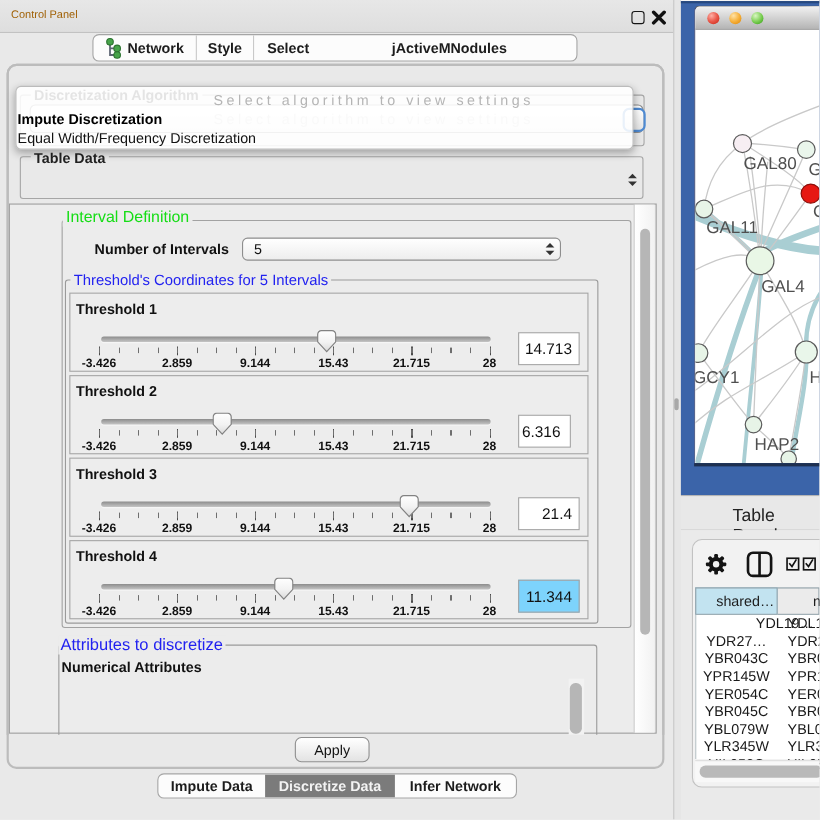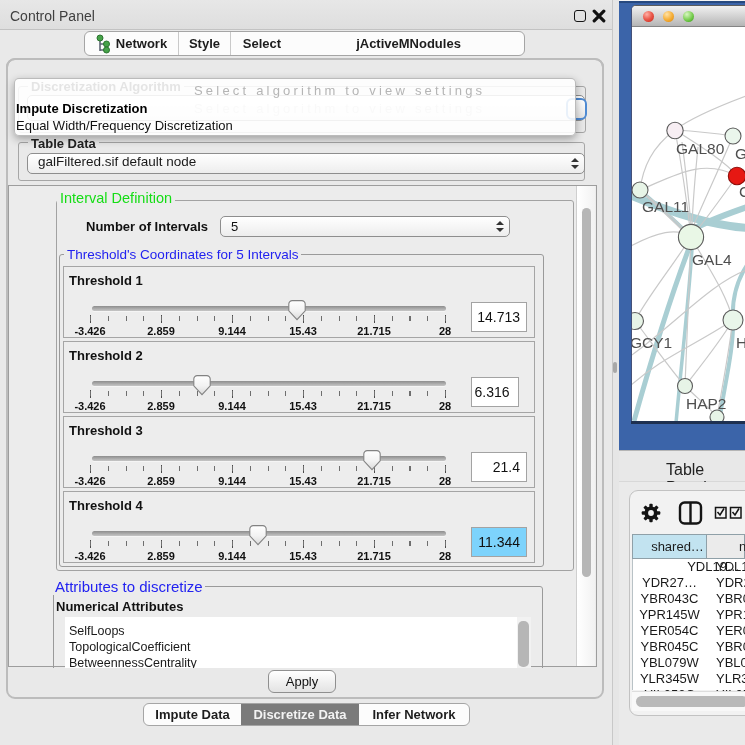--- a/index.html
+++ b/index.html
@@ -6,21 +6,21 @@
   html,body { width:745px; height:745px; overflow:hidden; }
   body { font-family:"Liberation Sans", sans-serif; }
   #root { position:relative; transform:translateZ(0); will-change:transform; width:745px; height:745px; background:#e9e9e9; overflow:hidden; }
   .a { position:absolute; }
 </style>
 </head>
 <body>
 <div id="root">
 
   <div class="a" style="left:0;top:0;width:616px;height:30px;background:linear-gradient(#e7e7e7,#dedede);border-bottom:1px solid #c2c2c2;"></div>
-  <div class="a" style="left:10px;top:8px;font-size:14px;color:#404040;">Control Panel</div>
+  <div class="a" style="left:10px;top:8px;font-size:10px;color:#a16207;">Control Panel</div>
   <div class="a" style="left:574px;top:10px;width:12px;height:12px;border:1.7px solid #141414;border-radius:3px;"></div>
   <svg class="a" style="left:592px;top:9px;" width="14" height="14" viewBox="0 0 14 14">
     <path d="M2.2,2.2 L11.8,11.8 M11.8,2.2 L2.2,11.8" stroke="#111" stroke-width="3.2" stroke-linecap="round"></path>
   </svg>
   <div class="a" style="left:84px;top:31px;width:441px;height:25px;background:#fcfcfc;border:1px solid #a5a5a5;border-radius:6px;overflow:hidden;display:flex;font-size:13px;font-weight:bold;color:#1c1c1c;">
     <div style="width:93px;height:100%;display:flex;align-items:center;justify-content:center;">
       <svg width="15" height="20" viewBox="0 0 15 20" style="margin-right:5px;">
         <path d="M4,5 L4,17 M4,10 L10,10 M4,16 L10,16" stroke="#5c6472" stroke-width="1.6" fill="none"></path>
         <circle cx="4" cy="4" r="3" fill="#46a349" stroke="#2c7330" stroke-width="1"></circle>
         <circle cx="10.5" cy="10" r="3" fill="#46a349" stroke="#2c7330" stroke-width="1"></circle>
@@ -40,21 +40,20 @@
   <div class="a" style="left:194px;top:101px;font-size:13px;letter-spacing:3.2px;color:#cccccc;">Select algorithm to view settings</div>
   <div class="a" style="left:566px;top:98px;width:21px;height:22px;border:2.5px solid #4e8ad2;border-radius:6px;background:linear-gradient(#fff,#e6e6e6);"></div>
 
   <div class="a" style="left:14px;top:78px;width:562px;height:58px;background:rgba(255,255,255,0.88);border:1px solid rgba(175,175,175,0.85);border-radius:5px;box-shadow:0 3px 8px rgba(0,0,0,0.32);z-index:20;"></div>
   <div class="a" style="left:194px;top:83px;font-size:13px;letter-spacing:3.2px;color:#b5b5b5;z-index:21;">Select algorithm to view settings</div>
   <div class="a" style="left:16px;top:101px;font-size:13px;font-weight:bold;color:#000;z-index:21;">Impute Discretization</div>
   <div class="a" style="left:16px;top:118px;font-size:13px;color:#111;z-index:21;">Equal Width/Frequency Discretization</div>
 
   <div class="a" style="left:18px;top:142px;width:567px;height:39px;border:1px solid #a6a6a6;border-radius:3px;"></div>
   <div class="a" style="left:28px;top:136px;font-size:13px;font-weight:bold;color:#222;background:#e9e9e9;padding:0 3px;z-index:2;">Table Data</div>
-  <div class="a" style="left:27px;top:153px;width:558px;height:21px;border:1px solid #8e8e8e;border-radius:5px;background:linear-gradient(#ffffff,#ededed);font-size:13.5px;color:#1a1a1a;line-height:15px;padding-left:10px;">galFiltered.sif default node</div>
   <div class="a" style="left:571px;top:158px;width:0;height:0;border-left:4px solid transparent;border-right:4px solid transparent;border-bottom:4.5px solid #333;"></div>
   <div class="a" style="left:571px;top:165px;width:0;height:0;border-left:4px solid transparent;border-right:4px solid transparent;border-top:4.5px solid #333;"></div>
 
   <div class="a" style="left:8px;top:185px;width:589px;height:482px;border:1px solid #9d9d9d;background:#ececec;"></div>
   <div class="a" style="left:576px;top:186px;width:19px;height:480px;background:linear-gradient(to right,#ffffff,#f2f2f2);border-left:1px solid #cfcfcf;"></div>
   <div class="a" style="left:582px;top:208px;width:9px;height:369px;background:#b6b6b6;border-radius:4.5px;"></div>
 
   <div class="a" style="left:56px;top:200px;width:518px;height:371px;border:1px solid #a2a2a2;border-radius:3px;"></div>
   <div class="a" style="left:57px;top:190px;font-size:14.5px;color:#15dd15;background:#ececec;padding:0 3px;">Interval Definition</div>
   <div class="a" style="left:86px;top:219px;font-size:13px;font-weight:bold;color:#111;">Number of Intervals</div>
@@ -157,23 +156,20 @@
     <span class="a" style="left:168px;top:58px;transform:translateX(-50%);font-size:11px;font-weight:bold;color:#111;white-space:nowrap;">9.144</span>
     <span class="a" style="left:239px;top:58px;transform:translateX(-50%);font-size:11px;font-weight:bold;color:#111;white-space:nowrap;">15.43</span>
     <span class="a" style="left:310px;top:58px;transform:translateX(-50%);font-size:11px;font-weight:bold;color:#111;white-space:nowrap;">21.715</span>
     <span class="a" style="left:381px;top:58px;transform:translateX(-50%);font-size:11px;font-weight:bold;color:#111;white-space:nowrap;">28</span>
     <div class="a" style="left:407px;top:35px;width:56px;height:30px;border:1px solid #a3a3a3;background:#7dd3fc;font-size:14px;color:#111;text-align:right;line-height:28px;padding-right:6px;">11.344</div>
   </div>
 
   <div class="a" style="left:53px;top:586px;width:490px;height:100px;border:1px solid #9a9a9a;border-radius:3px;"></div>
   <div class="a" style="left:53px;top:578px;font-size:15px;color:#2222f0;background:#ececec;padding:0 2px;">Attributes to discretize</div>
   <div class="a" style="left:56px;top:599px;font-size:13px;font-weight:bold;color:#111;">Numerical Attributes</div>
-  <div class="a" style="left:65px;top:617px;width:452px;height:51px;background:#ffffff;color:#1a1a1a;">
-    <div style="padding:6px 0 0 4px;line-height:16px;font-size:12.5px;">SelfLoops<br>TopologicalCoefficient<br>BetweennessCentrality</div>
-  </div>
   <div class="a" style="left:517px;top:617px;width:14px;height:51px;background:#f2f2f2;"></div>
   <div class="a" style="left:518px;top:621px;width:11px;height:46px;background:#b6b6b6;border-radius:5px;"></div>
   <div class="a" style="left:0px;top:668px;width:610px;height:77px;background:#e9e9e9;"></div>
   <div class="a" style="left:6px;top:58px;width:598px;height:641px;border:2px solid #bcbcbc;border-radius:9px;"></div>
   <div class="a" style="left:268px;top:670px;width:68px;height:23px;border:1px solid #8f8f8f;border-radius:6px;background:linear-gradient(#ffffff,#e3e3e3);font-size:13px;color:#111;text-align:center;line-height:21px;">Apply</div>
   <div class="a" style="left:143px;top:703px;width:327px;height:23px;background:#fcfcfc;border:1px solid #a5a5a5;border-radius:6px;overflow:hidden;display:flex;font-size:13px;font-weight:bold;color:#1c1c1c;">
     <div style="width:97px;height:100%;display:flex;align-items:center;justify-content:center;">Impute Data</div>
     <div style="width:118px;height:100%;background:#7b7b7b;color:#f3f3f3;display:flex;align-items:center;justify-content:center;">Discretize Data</div>
     <div style="flex:1;height:100%;display:flex;align-items:center;justify-content:center;">Infer Network</div>
   </div>

